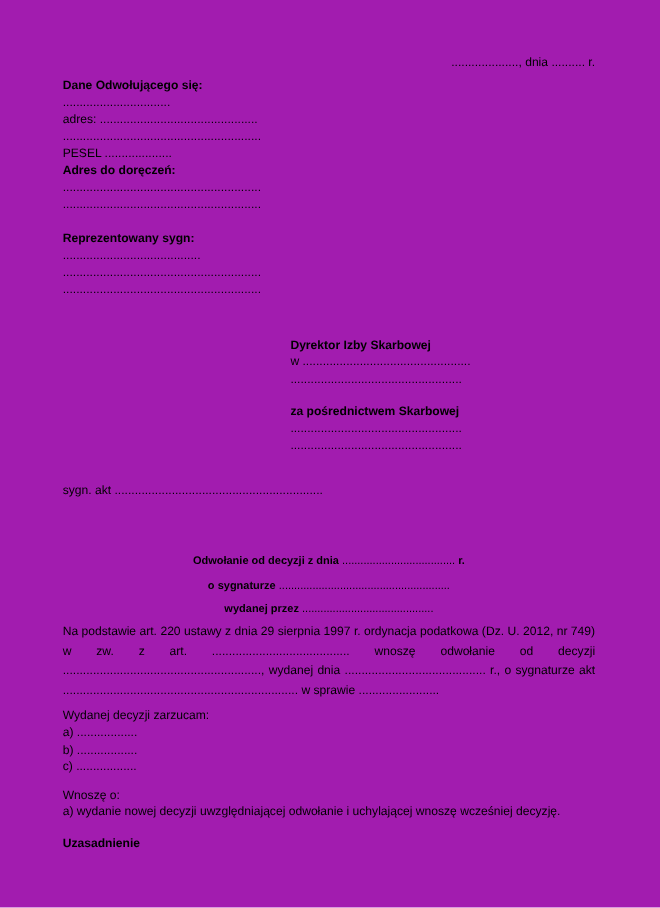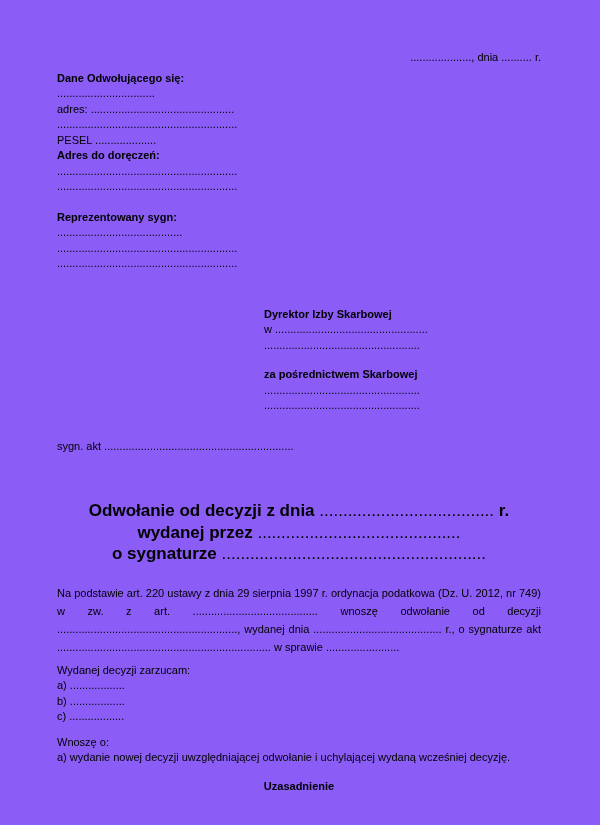--- a/index.html
+++ b/index.html
@@ -6,56 +6,55 @@
     margin: 0;
     padding: 0;
     background: #ffffff;
   }
   .page {
     position: relative;
     width: 600px;
     height: 825px;
     box-sizing: border-box;
     padding: 50px 59px 5px 57px;
-    background: #8b5cf6;
+    background: #a21caf;
     color: #000000;
     font-family: "Liberation Sans", "DejaVu Sans", sans-serif;
     font-size: 11px;
     line-height: 15.5px;
     overflow: hidden;
   }
   .bold { font-weight: bold; }
   .date-line {
     text-align: right;
     margin-bottom: 5px;
     white-space: nowrap;
   }
   .block { margin: 0; }
   .gap-15 { margin-top: 15px; }
   .addressee { margin-left: 207px; margin-top: 35px; }
   .addressee .sub-gap { margin-top: 14px; }
   .case-ref { margin-top: 25px; }
   .doc-title {
     margin-top: 46px;
     text-align: center;
-    font-size: 17px;
+    font-size: 10px;
     line-height: 21.5px;
     font-weight: bold;
   }
   .doc-title .dots { font-weight: normal; }
   .body-paragraph {
-    margin-top: 19px;
     text-align: justify;
     line-height: 18px;
   }
   .charges { margin-top: 7px; }
   .requests { margin-top: 10px; }
   .justification-heading {
     margin-top: 13px;
-    text-align: center;
+    text-align: left;
     font-weight: bold;
   }
 </style>
 </head>
 <body>
 
 <div class="page">
 
   <div class="date-line">...................., dnia .......... r.</div>
 
@@ -83,33 +82,33 @@
     <div>...................................................</div>
     <div class="bold sub-gap">za pośrednictwem Skarbowej</div>
     <div>...................................................</div>
     <div>...................................................</div>
   </div>
 
   <div class="case-ref">sygn. akt ..............................................................</div>
 
   <div class="doc-title">
     <div><span>Odwołanie od decyzji z dnia</span> <span class="dots">.....................................</span> <span>r.</span></div>
+    <div><span>o sygnaturze</span> <span class="dots">........................................................</span></div>
     <div><span>wydanej przez</span> <span class="dots">...........................................</span></div>
-    <div><span>o sygnaturze</span> <span class="dots">........................................................</span></div>
   </div>
 
   <div class="body-paragraph">Na podstawie art. 220 ustawy z dnia 29 sierpnia 1997 r. ordynacja podatkowa (Dz. U. 2012, nr 749) w zw. z art. ......................................... wnoszę odwołanie od decyzji ..........................................................., wydanej dnia .......................................... r., o sygnaturze akt ...................................................................... w sprawie ........................</div>
 
   <div class="charges">
     <div>Wydanej decyzji zarzucam:</div>
     <div>a) ..................</div>
     <div>b) ..................</div>
     <div>c) ..................</div>
   </div>
 
   <div class="requests">
     <div>Wnoszę o:</div>
-    <div>a) wydanie nowej decyzji uwzględniającej odwołanie i uchylającej wydaną wcześniej decyzję.</div>
+    <div>a) wydanie nowej decyzji uwzględniającej odwołanie i uchylającej wnoszę wcześniej decyzję.</div>
   </div>
 
   <div class="justification-heading">Uzasadnienie</div>
 
 </div>
 
 </body></html>

